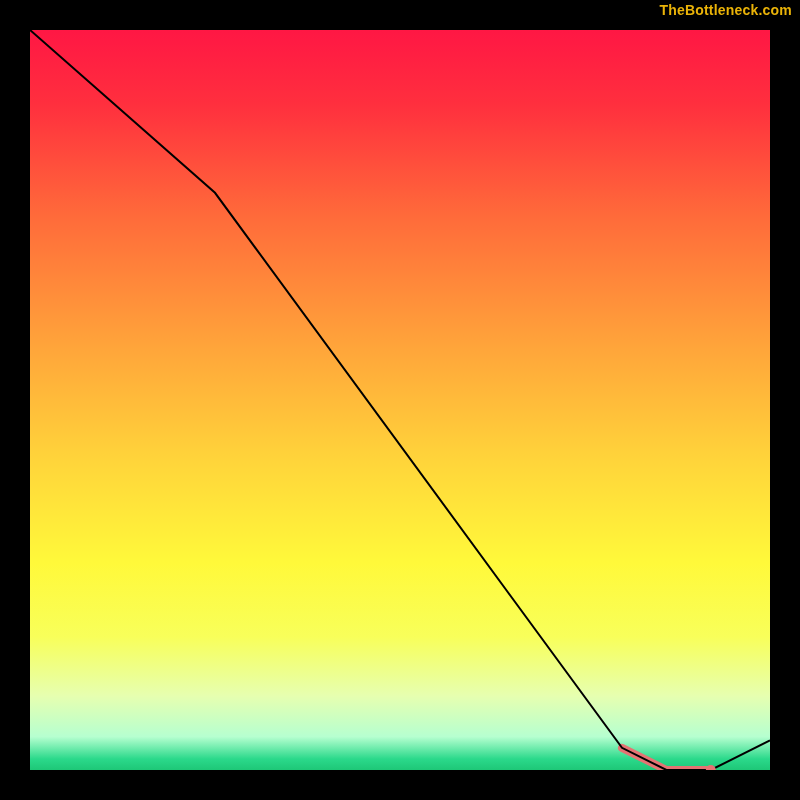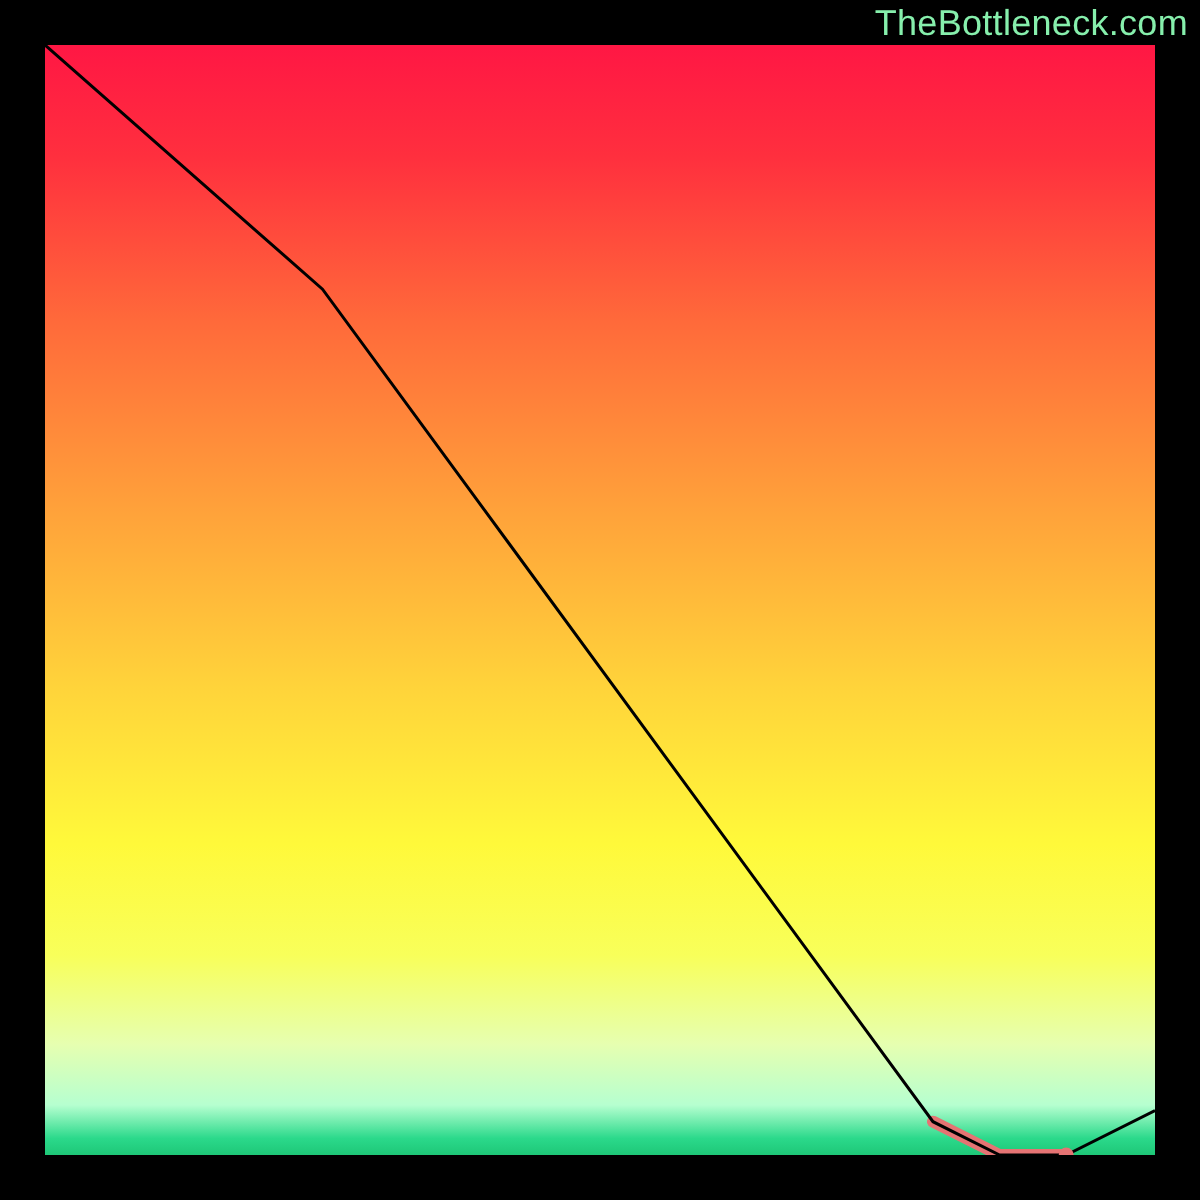--- a/index.html
+++ b/index.html
@@ -14,24 +14,24 @@
   .frame {
     position: relative;
     width: 800px;
     height: 800px;
     background: #000;
   }
   .watermark {
     position: absolute;
     top: 2px;
     right: 8px;
-    color: #86efac;
-    font-size: 24px;
+    color: #eab308;
+    font-size: 14px;
     letter-spacing: 0.2px;
-    font-weight: 400;
+    font-weight: 700;
   }
   .plot {
     position: absolute;
     left: 30px;
     top: 30px;
     width: 740px;
     height: 740px;
   }
   .plot svg {
     display: block;

